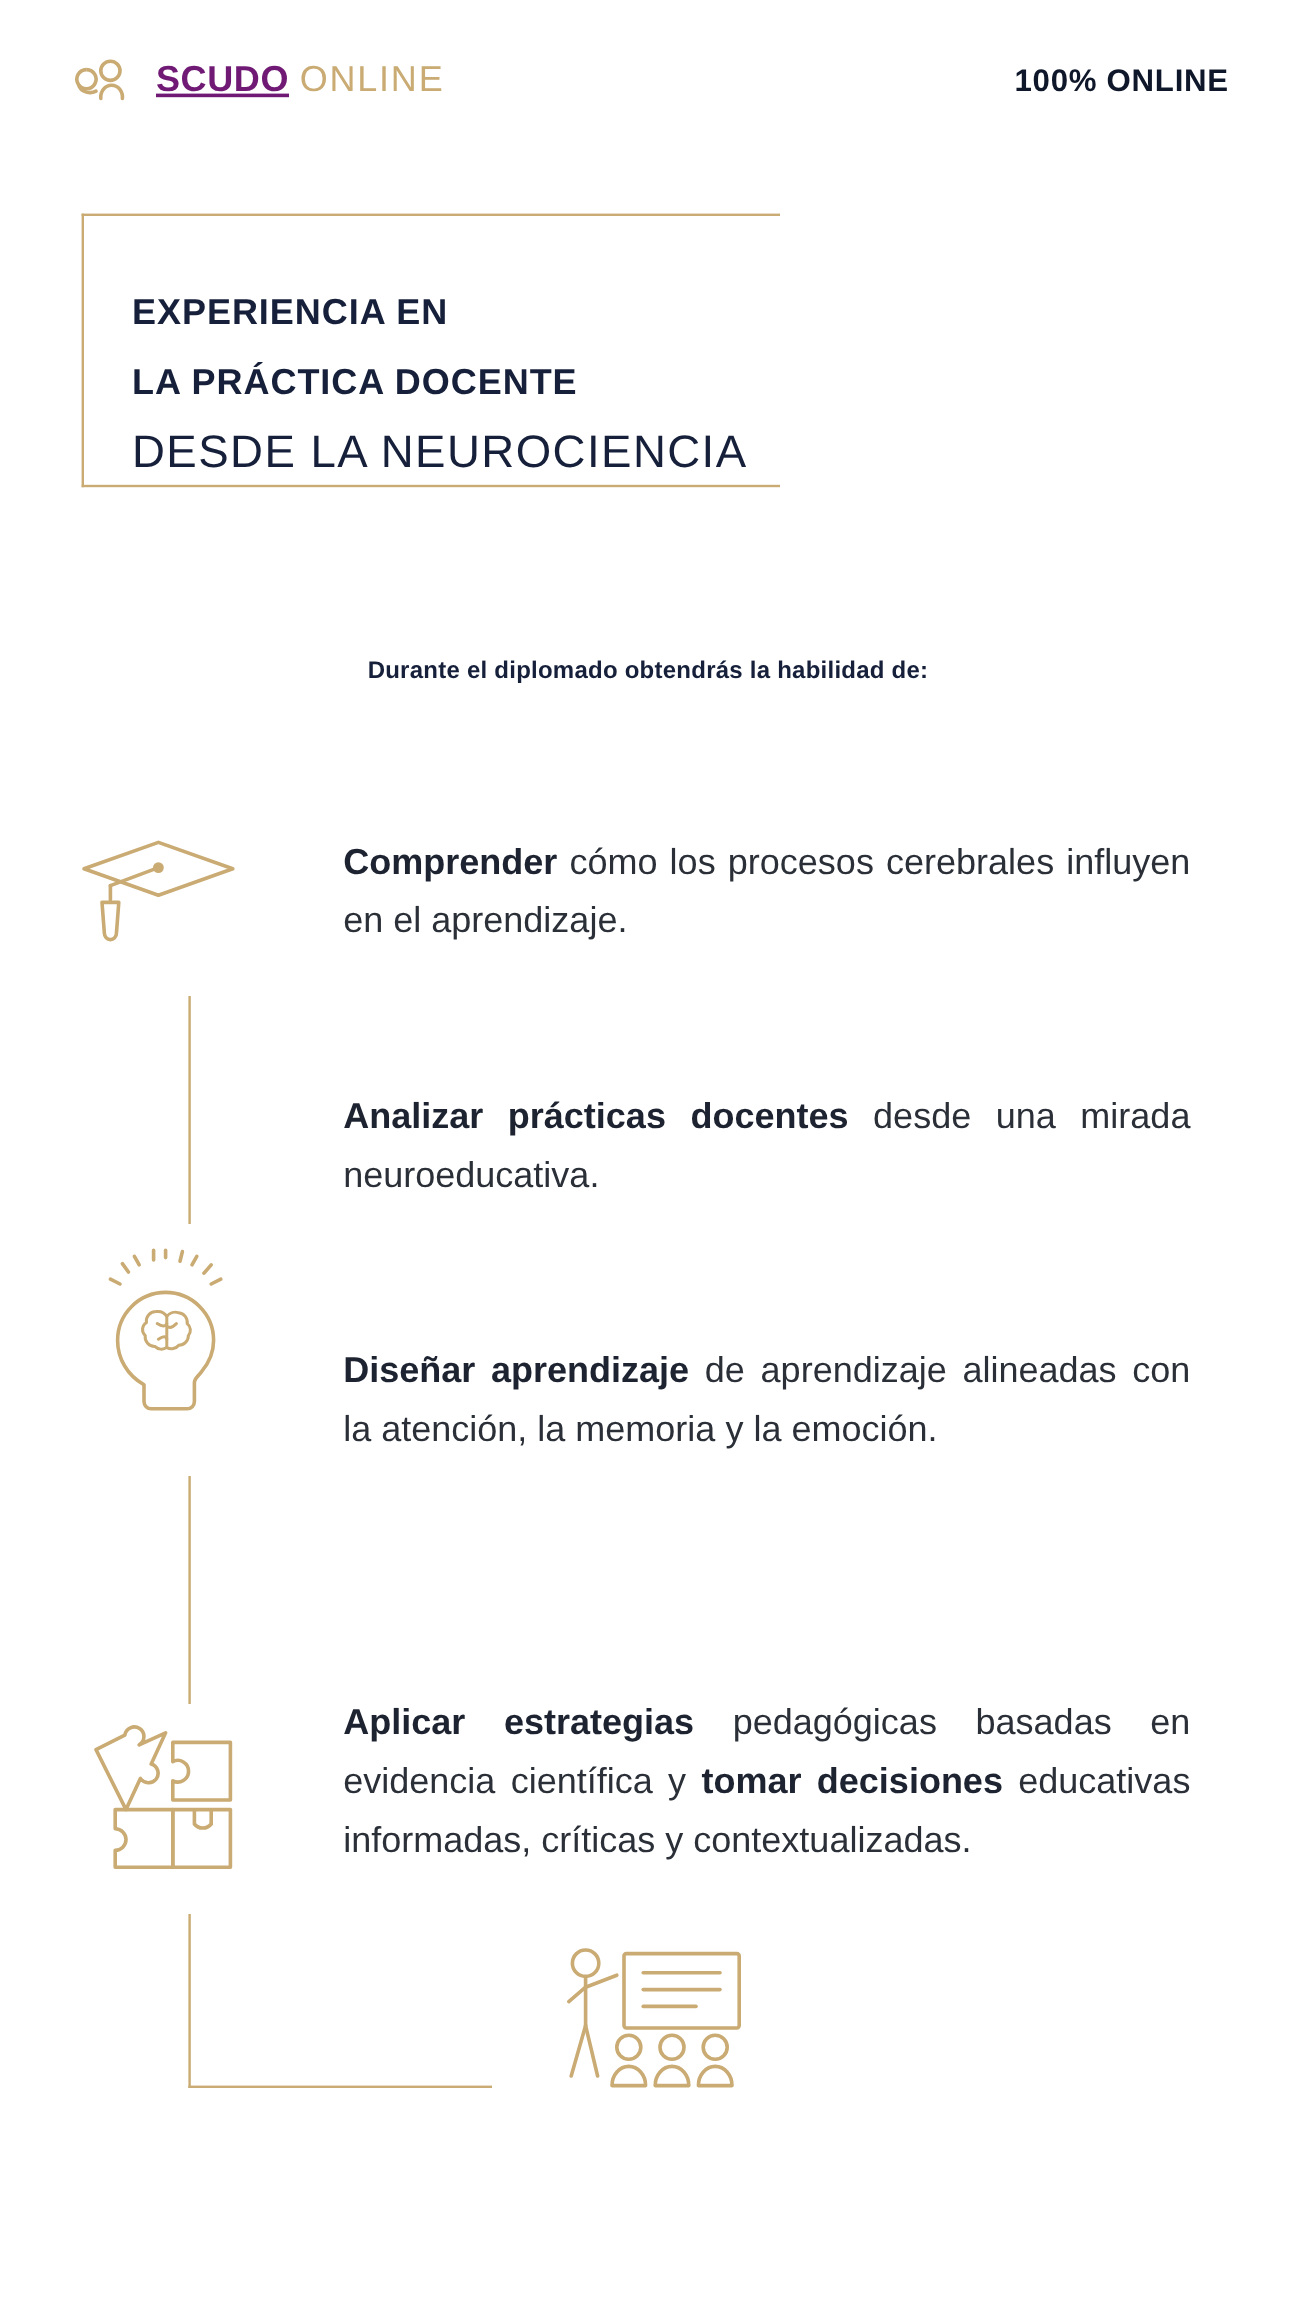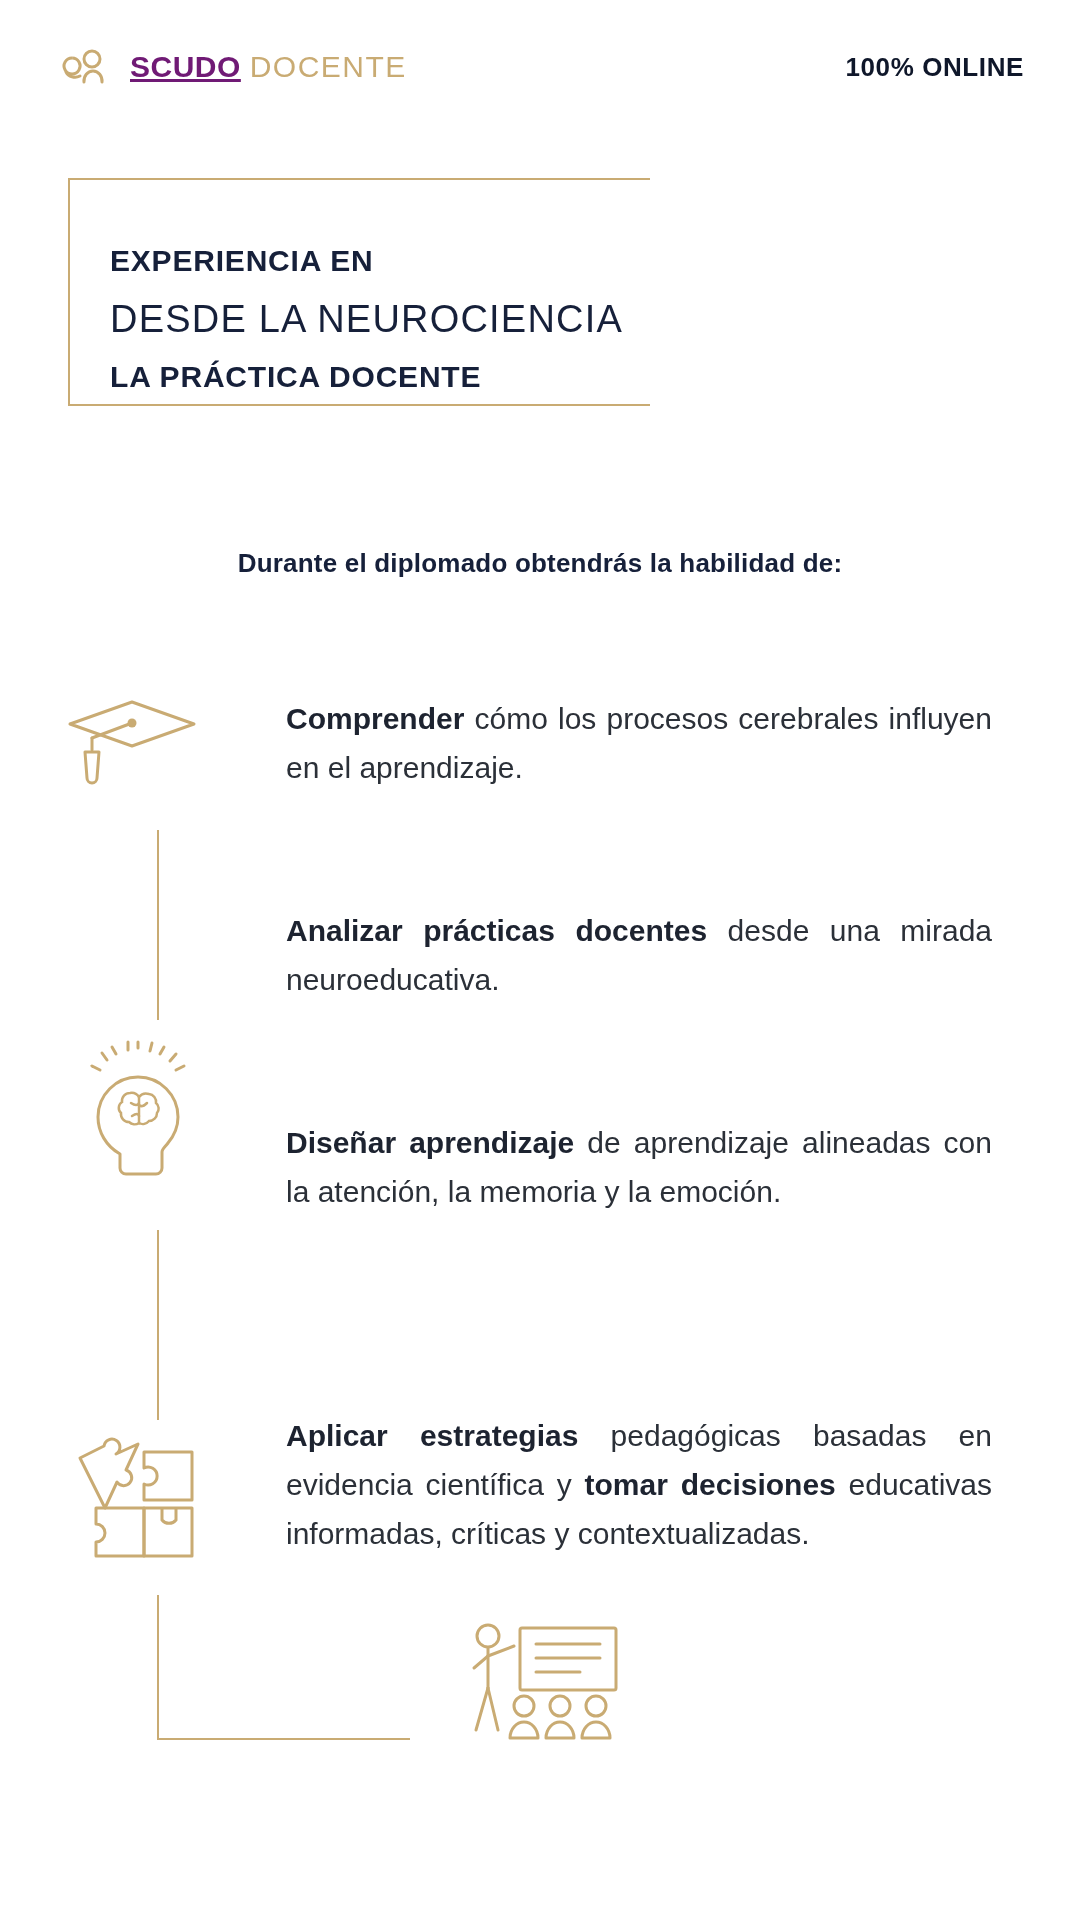--- a/index.html
+++ b/index.html
@@ -102,21 +102,21 @@
     font-size: 38px;
   }
 
   
   .subhead {
     position: absolute;
     top: 548px;
     left: 0;
     width: 1080px;
     text-align: center;
-    font-size: 26px;
+    font-size: 20px;
     font-weight: 700;
     color: #16203a;
     letter-spacing: 0.2px;
   }
 
   
   .timeline-line {
     position: absolute;
     background: #c9ab73;
   }
@@ -162,31 +162,31 @@
 
 <div class="header">
   <div class="logo-block">
     <svg class="logo-mark" viewBox="0 0 58 42">
       <path d="M16 12 a8 8 0 1 0 0.1 0" fill="none" stroke="#c9ab73" stroke-width="3"></path>
       <path d="M10 26 a10 9 0 0 0 14 4" fill="none" stroke="#c9ab73" stroke-width="3" stroke-linecap="round"></path>
       <circle cx="36" cy="13" r="8" fill="none" stroke="#c9ab73" stroke-width="3"></circle>
       <path d="M28 36 a9 10 0 0 1 9 -11 a9 10 0 0 1 9 11" fill="none" stroke="#c9ab73" stroke-width="3" stroke-linecap="round"></path>
     </svg>
     <div class="logo-text">
-      <span class="scudo">SCUDO</span><span>&nbsp;</span><span class="academy">DOCENTE</span>
+      <span class="scudo">SCUDO</span><span>&nbsp;</span><span class="academy">ONLINE</span>
     </div>
   </div>
   <div class="online-badge">100% ONLINE</div>
 </div>
 
 <div class="title-frame"></div>
 <div class="title-text">
   <div class="title-line">EXPERIENCIA EN</div>
+  <div class="title-line">LA PRÁCTICA DOCENTE</div>
   <div class="title-line light">DESDE LA NEUROCIENCIA</div>
-  <div class="title-line">LA PRÁCTICA DOCENTE</div>
 </div>
 
 <div class="subhead">Durante el diplomado obtendrás la habilidad de:</div>
 
 <div class="timeline-line tl-1"></div>
 <div class="timeline-line tl-2"></div>
 <div class="timeline-line tl-3"></div>
 <div class="timeline-line tl-3b"></div>
 
 <svg class="icon icon-cap" width="140" height="110" viewBox="0 0 140 110">

